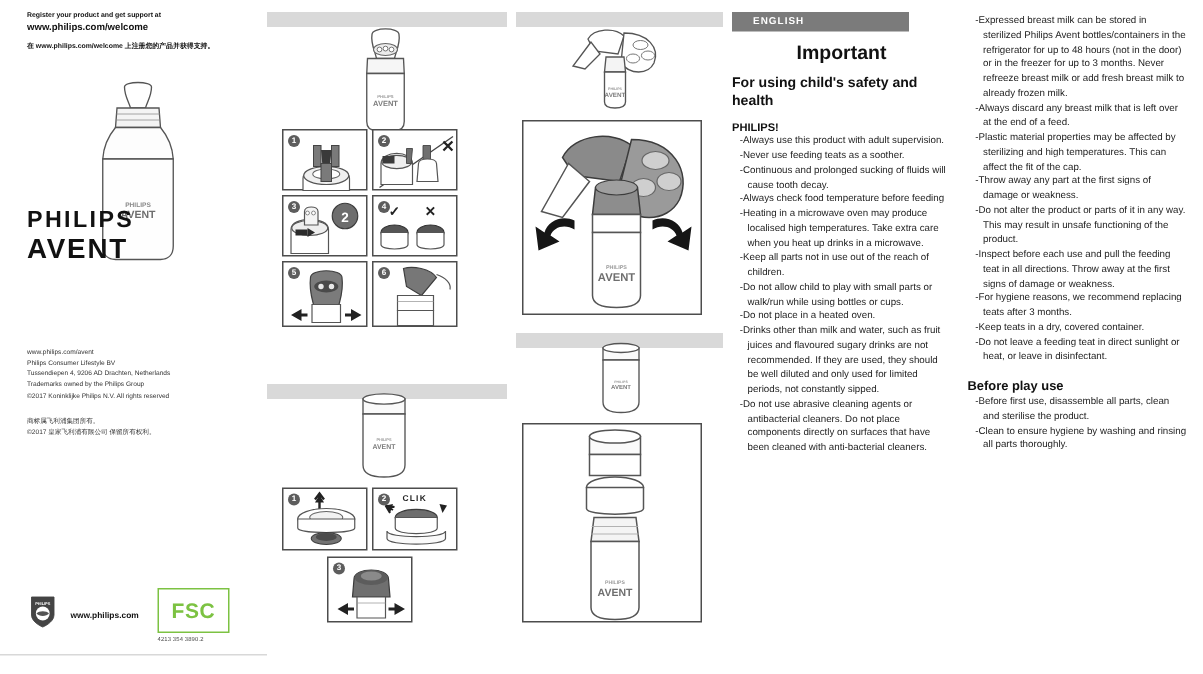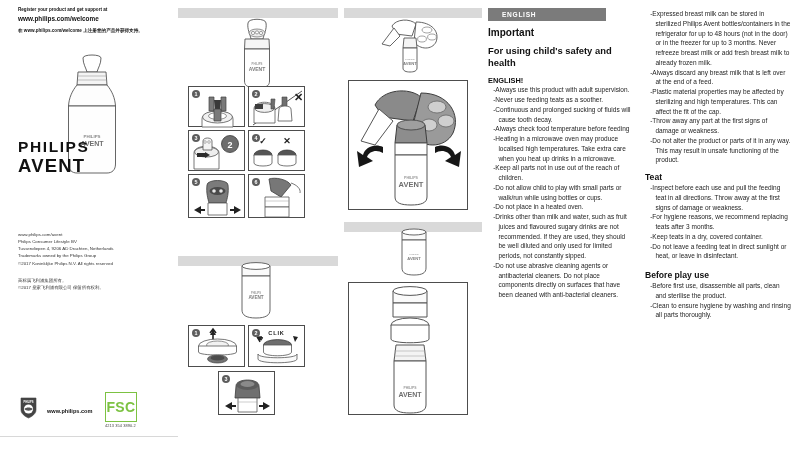--- a/index.html
+++ b/index.html
@@ -29,21 +29,21 @@
 
   .addr { position: absolute; left: 18px; top: 231px; width: 152px;
           font-size: 4.4px; line-height: 1.62; color: #333; }
   .addr-cn { position: absolute; left: 18px; top: 277px; width: 152px;
              font-size: 4.4px; line-height: 1.62; color: #333; }
 
   
   .footer { position: absolute; left: 0; bottom: 12px; width: 178px; height: 46px; }
   .shield { position: absolute; left: 20px; top: 6px; width: 17px; height: 22px; }
   .foot-url { position: absolute; left: 47px; top: 17px; font-size: 5.6px; font-weight: bold; color: #111; }
-  .fsc { position: absolute; left: 105px; top: 1px; width: 32px; height: 30px;
+  .fsc { position: absolute; left: 105px; top: 1px; width: 48px; height: 30px;
          border: 1.4px solid #7cc242; display: flex; align-items: center; justify-content: center; }
   .fsc-txt { font-size: 14px; font-weight: bold; color: #7cc242; letter-spacing: 0.4px; }
   .fsc-code { position: absolute; left: 105px; top: 32px; width: 56px;
               font-size: 3.9px; color: #444; letter-spacing: 0.1px; }
   .foot-rule { position: absolute; left: 0; bottom: 0; width: 178px; height: 1px; background: #d8d8d8; }
 
   
   .col-ill-a { position: absolute; left: 178px; top: 0; width: 166px; height: 449px; }
   .col-ill-b { position: absolute; left: 344px; top: 0; width: 144px; height: 449px; }
 
@@ -57,21 +57,21 @@
   .clik { position: absolute; left: 0; right: 0; top: 4px; text-align: center;
           font-size: 5.6px; font-weight: bold; letter-spacing: 0.8px; color: #222; }
   .cross { position: absolute; font-size: 11px; font-weight: bold; color: #222; line-height: 1; }
 
   
   .col-txt-a { position: absolute; left: 488px; top: 0; width: 157px; height: 449px; }
   .col-txt-b { position: absolute; left: 645px; top: 0; width: 157px; height: 449px; }
 
   .lang-bar { background: #7b7b7b; color: #fff; font-size: 6.6px; font-weight: bold;
               letter-spacing: 0.7px; padding: 3.2px 0 3.2px 14px; width: 118px; }
-  .h-important { font-size: 10px; font-weight: bold; color: #111; margin-top: 6px; }
+  .h-important { font-size: 13px; font-weight: bold; color: #111; margin-top: 6px; text-align: center; }
   .h-sub { font-size: 9.4px; font-weight: bold; color: #111; margin-top: 7px; line-height: 1.22; }
   .h-warn { font-size: 7.4px; font-weight: bold; color: #111; margin-top: 8px; }
   .h-sec { font-size: 8.6px; font-weight: bold; color: #111; margin-top: 7px; margin-bottom: 1px; }
 
   ul.bul { list-style: none; margin: 0; padding: 0; }
   ul.bul li { font-size: 6.5px; line-height: 1.50; color: #1d1d1d;
               padding-left: 5.2px; text-indent: -5.2px; margin-left: 5.2px; }
   .txt-pad { padding-right: 6px; }
 </style>
 </head>
@@ -350,21 +350,21 @@
         <text x="61" y="114" font-size="7" font-weight="bold" text-anchor="middle" fill="#6f6f6f" font-family="Liberation Sans, sans-serif">AVENT</text>
       </svg>
     </div>
   </div>
 
   <div class="col-txt-a">
     <div style="position:absolute; left:0; top:8px; width:152px;" class="txt-pad">
       <div class="lang-bar">ENGLISH</div>
       <div class="h-important">Important</div>
       <div class="h-sub">For using child's safety and health</div>
-      <div class="h-warn">ENGLISH!</div>
+      <div class="h-warn">PHILIPS!</div>
       <ul class="bul">
         <li>-Always use this product with adult supervision.</li>
         <li>-Never use feeding teats as a soother.</li>
         <li>-Continuous and prolonged sucking of fluids will cause tooth decay.</li>
         <li>-Always check food temperature before feeding</li>
         <li>-Heating in a microwave oven may produce localised high temperatures. Take extra care when you heat up drinks in a microwave.</li>
         <li>-Keep all parts not in use out of the reach of children.</li>
         <li>-Do not allow child to play with small parts or walk/run while using bottles or cups.</li>
         <li>-Do not place in a heated oven.</li>
         <li>-Drinks other than milk and water, such as fruit juices and flavoured sugary drinks are not recommended. If they are used, they should be well diluted and only used for limited periods, not constantly sipped.</li>
@@ -375,21 +375,20 @@
 
   <div class="col-txt-b">
     <div style="position:absolute; left:0; top:9px; width:152px;" class="txt-pad">
       <ul class="bul">
         <li>-Expressed breast milk can be stored in sterilized Philips Avent bottles/containers in the refrigerator for up to 48 hours (not in the door) or in the freezer for up to 3 months. Never refreeze breast milk or add fresh breast milk to already frozen milk.</li>
         <li>-Always discard any breast milk that is left over at the end of a feed.</li>
         <li>-Plastic material properties may be affected by sterilizing and high temperatures. This can affect the fit of the cap.</li>
         <li>-Throw away any part at the first signs of damage or weakness.</li>
         <li>-Do not alter the product or parts of it in any way. This may result in unsafe functioning of the product.</li>
       </ul>
-      <div class="h-sec">Teat</div>
       <ul class="bul">
         <li>-Inspect before each use and pull the feeding teat in all directions. Throw away at the first signs of damage or weakness.</li>
         <li>-For hygiene reasons, we recommend replacing teats after 3 months.</li>
         <li>-Keep teats in a dry, covered container.</li>
         <li>-Do not leave a feeding teat in direct sunlight or heat, or leave in disinfectant.</li>
       </ul>
       <div class="h-sec" style="margin-top:9px;">Before play use</div>
       <ul class="bul">
         <li>-Before first use, disassemble all parts, clean and sterilise the product.</li>
         <li>-Clean to ensure hygiene by washing and rinsing all parts thoroughly.</li>

